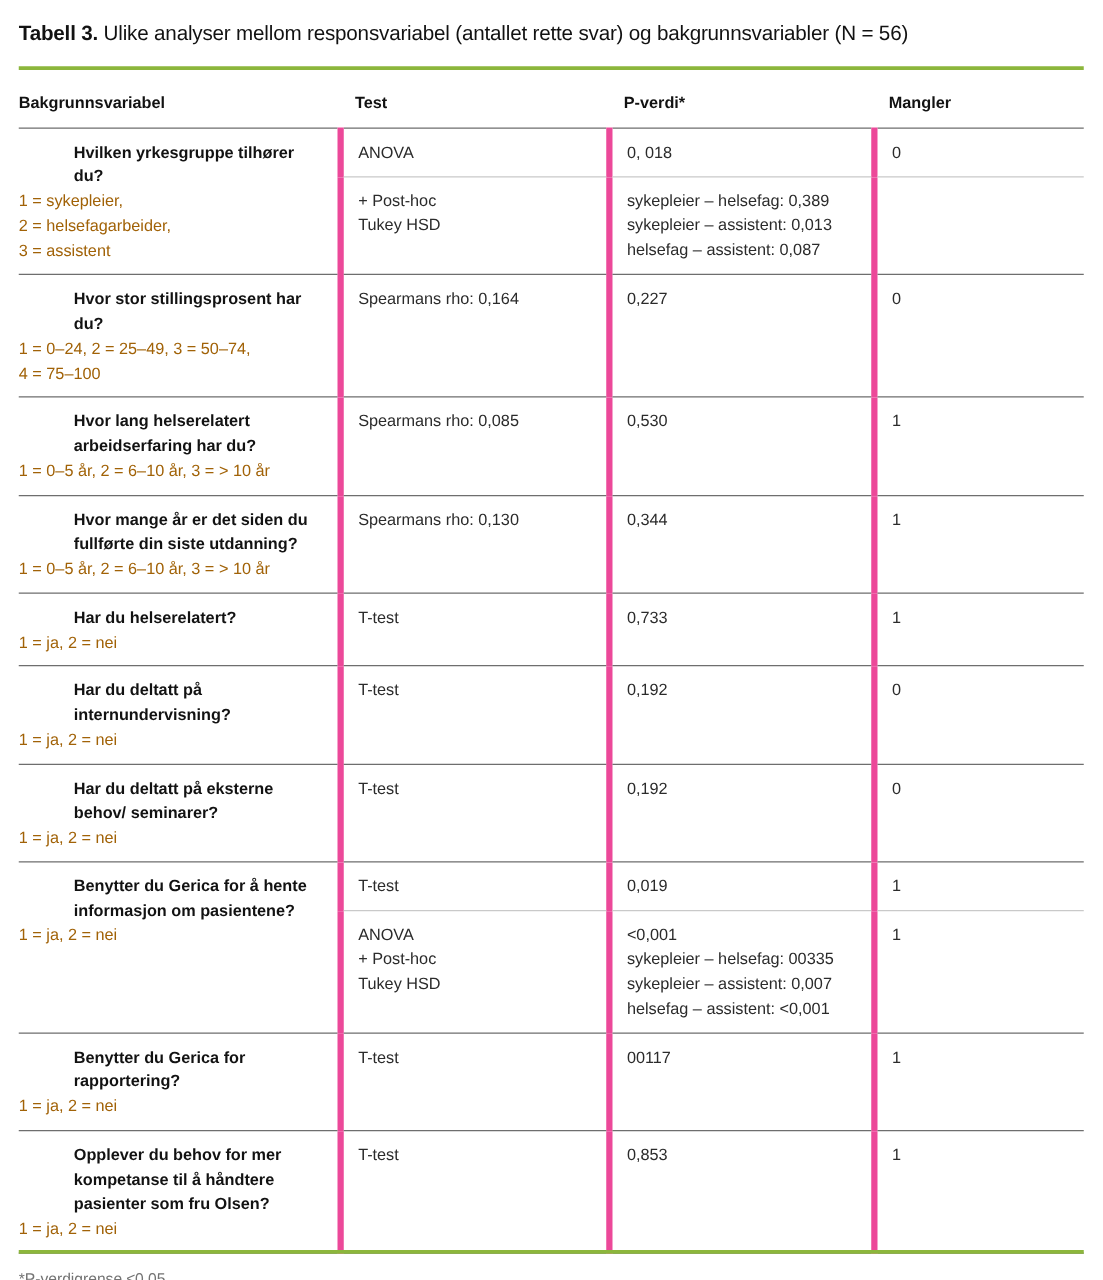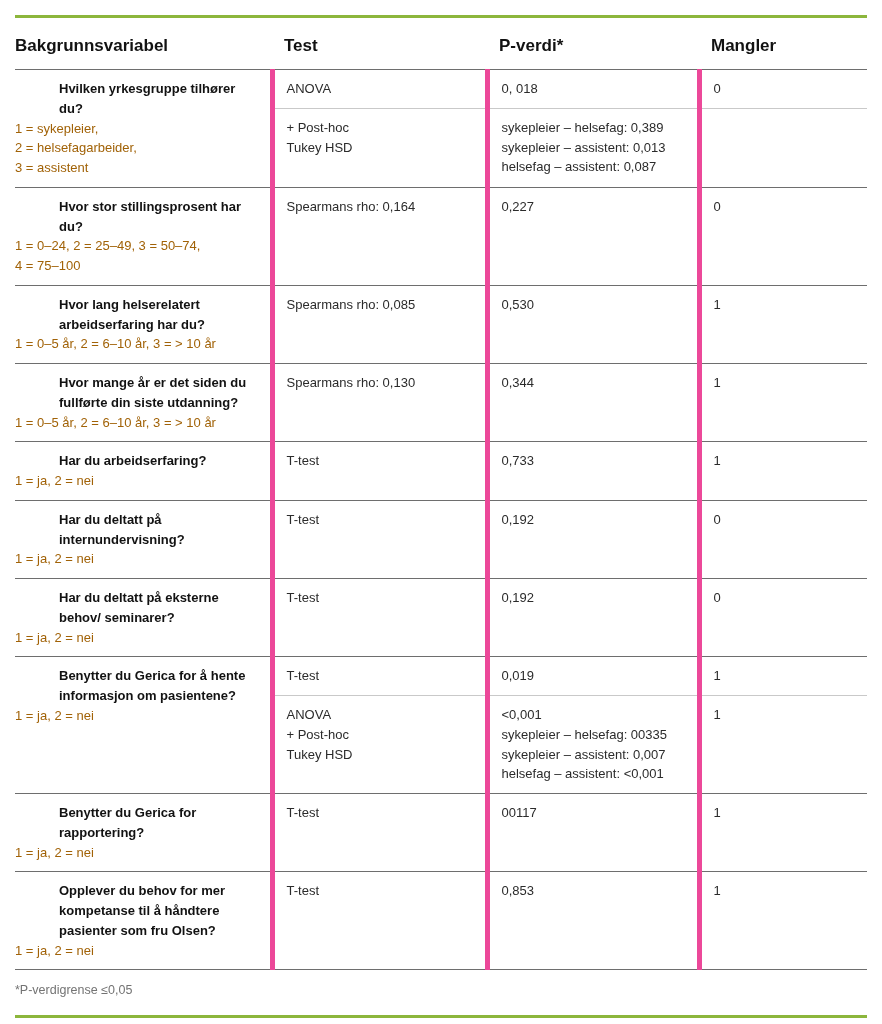--- a/index.html
+++ b/index.html
@@ -62,21 +62,21 @@
     table-layout: fixed;
   }
   table.tbl col.c-var   { width: 257px; }
   table.tbl col.c-test  { width: 215px; }
   table.tbl col.c-p     { width: 212px; }
   table.tbl col.c-man   { width: 168px; }
 
   
   thead th {
     text-align: left;
-    font-size: 17px;
+    font-size: 13px;
     font-weight: bold;
     color: #121212;
     padding: 0 0 13px 0;
     vertical-align: bottom;
   }
   thead th.pad-l { padding-left: 12px; }
 
   
   td.sep-l {
     border-left: 5px solid #ec4899;
@@ -130,20 +130,24 @@
     font-size: 12.5px;
     color: #737373;
     padding-top: 13px;
   }
 </style>
 </head>
 <body>
 
 <div class="page">
 
+  <div class="caption">
+    <span class="cap-label">Tabell 3.</span>
+    <span class="cap-text">Ulike analyser mellom responsvariabel (antallet rette svar) og bakgrunnsvariabler (N = 56)</span>
+  </div>
 
   <div class="rule-green"></div>
 
   <table class="tbl">
     <colgroup>
       <col class="c-var">
         <col class="c-test">
         <col class="c-p">
         <col class="c-man">
     </colgroup>
@@ -203,21 +207,21 @@
             <span class="q-codes">
               <span>1 = 0–5 år, 2 = 6–10 år, 3 = &gt; 10 år</span>
             </span>
           </td>
           <td class="sep-l"><span class="test-lines"><span>Spearmans rho: 0,130</span></span></td>
           <td class="sep-l"><span class="val-lines"><span>0,344</span></span></td>
           <td class="sep-l">1</td>
         </tr>
         <tr class="grp-start">
           <td class="var-cell" rowspan="1">
-            <span class="q-title">Har du arbeidserfaring?</span>
+            <span class="q-title">Har du helserelatert?</span>
             <span class="q-codes">
               <span>1 = ja, 2 = nei</span>
             </span>
           </td>
           <td class="sep-l"><span class="test-lines"><span>T-test</span></span></td>
           <td class="sep-l"><span class="val-lines"><span>0,733</span></span></td>
           <td class="sep-l">1</td>
         </tr>
         <tr class="grp-start">
           <td class="var-cell" rowspan="1">

